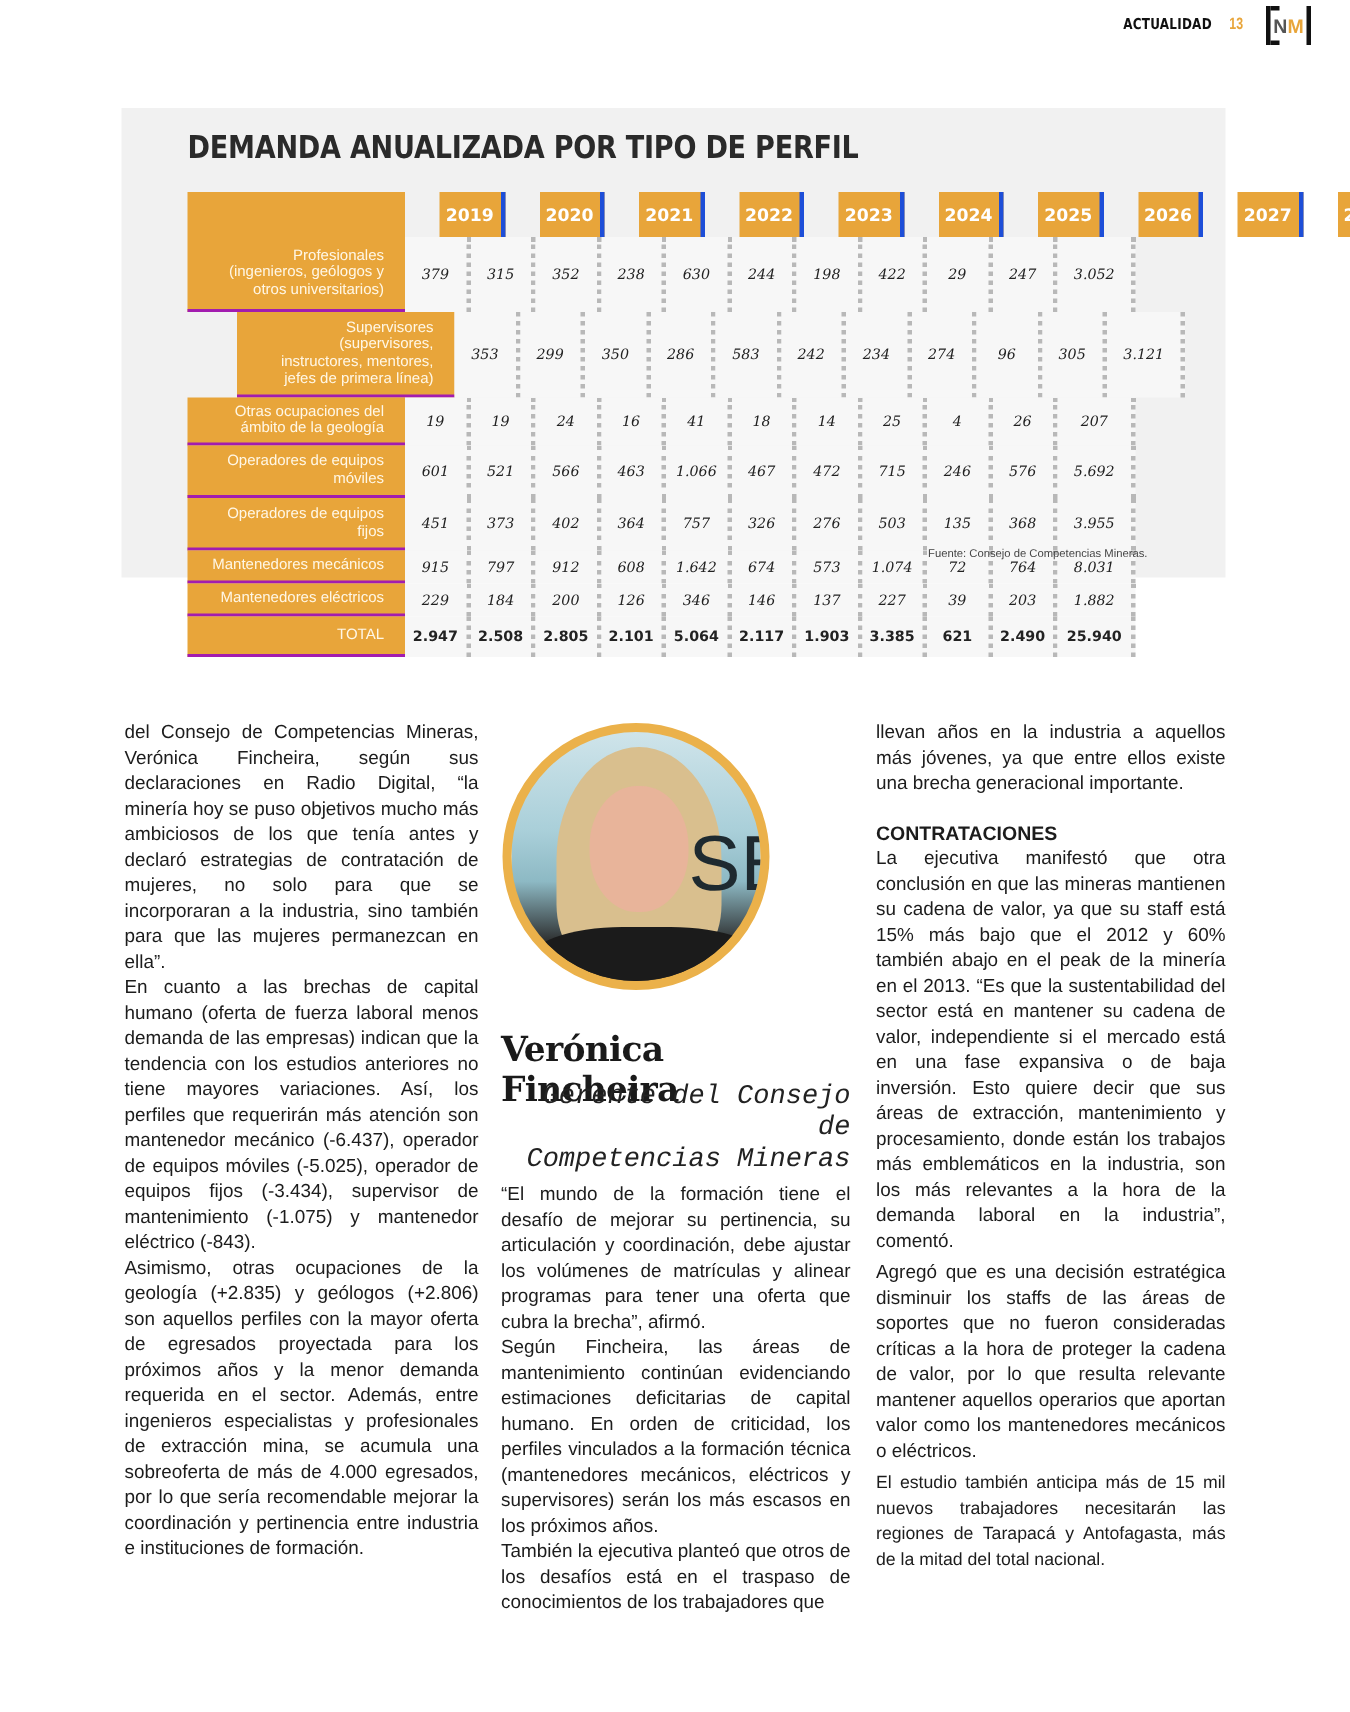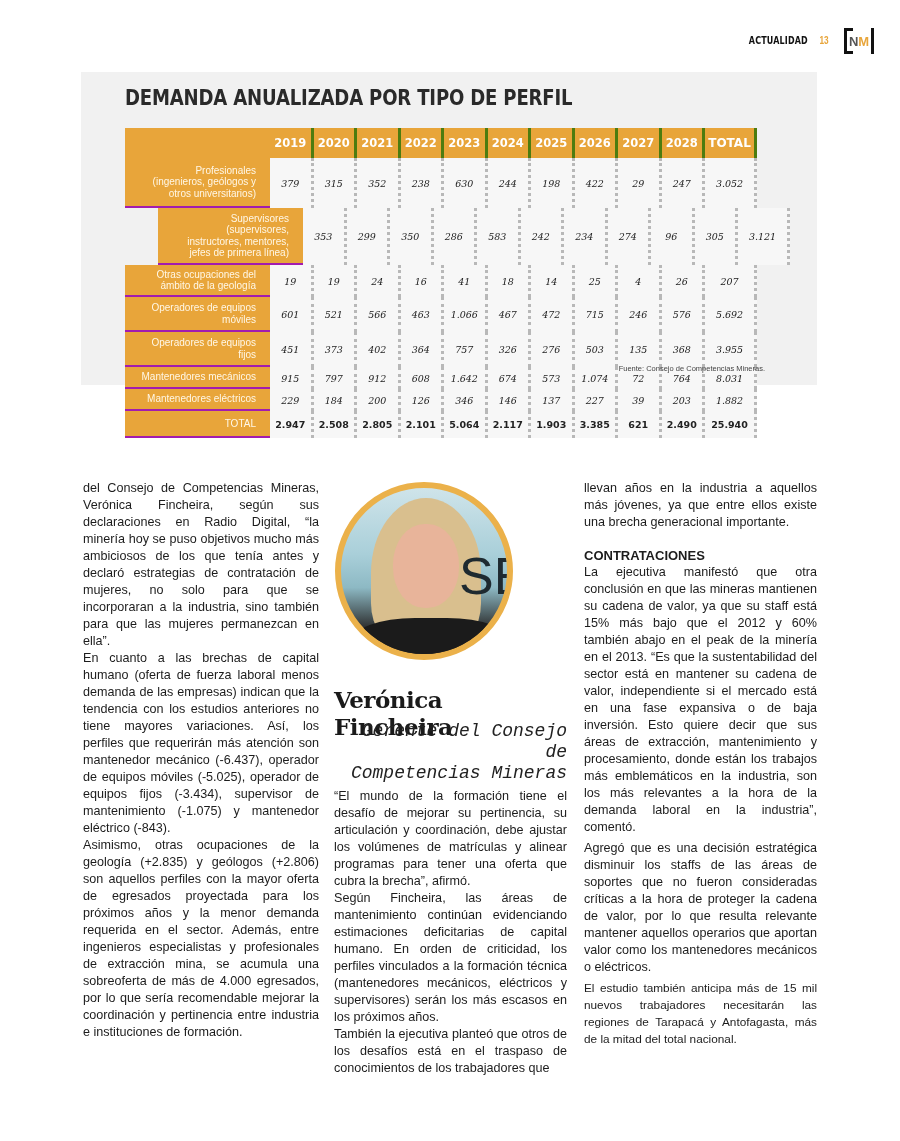--- a/index.html
+++ b/index.html
@@ -1,36 +1,36 @@
 <!DOCTYPE html>
 <html><head>
 <meta charset="utf-8">
 <style>
   html, body { margin:0; padding:0; background:#ffffff; }
   body { width:900px; height:1141px; position:relative; overflow:hidden; font-family:"Liberation Sans", sans-serif; color:#1a1a1a; }
 
   
-  .hdr { position:absolute; top:34px; right:70px; display:flex; align-items:center; gap:10px; }
+  .hdr { position:absolute; top:10px; right:70px; display:flex; align-items:center; gap:10px; }
   .hdr .sec { font-family:"DejaVu Sans", sans-serif; font-weight:bold; font-size:10px; letter-spacing:0.2px; transform:scaleX(0.8); transform-origin:right center; color:#111; }
   .hdr .pg { font-size:11px; color:#e8a53a; font-weight:bold; transform:scaleX(0.75); }
   .hdr .logo { position:absolute; right:-44px; top:-6px; width:30px; height:26px; border-left:3px solid #111; border-right:3px solid #111; box-sizing:border-box; display:flex; align-items:center; justify-content:center; font-weight:bold; font-size:13px; }
   .hdr .logo:before, .hdr .logo:after { content:""; position:absolute; left:0; width:6px; height:3px; background:#111; }
   .hdr .logo:before { top:0; } .hdr .logo:after { bottom:0; }
   .logo .n { color:#555; } .logo .m { color:#e8a53a; }
 
   
   .panel { position:absolute; left:81px; top:72px; width:736px; height:313px; background:#f1f1f1; }
   .panel h2 { position:absolute; left:44px; top:14px; margin:0; font-family:"DejaVu Sans", sans-serif; font-weight:bold; font-size:21px; color:#2a2a2a; transform:scaleX(0.86); transform-origin:left center; white-space:nowrap; letter-spacing:-0.2px; }
   .tbl { position:absolute; left:44px; top:56px; }
   .row { display:flex; }
   .lbl { width:145px; background:#e8a53a; color:#fff7e6; font-size:10px; line-height:11.5px; text-align:right; padding-right:14px; box-sizing:border-box; display:flex; align-items:center; justify-content:flex-end; border-bottom:2px solid #a21caf; }
   .lbl span { display:block; }
   .cell { width:43.5px; box-sizing:border-box; display:flex; align-items:center; justify-content:center; font-family:"DejaVu Serif", serif; font-style:italic; font-size:9.5px; color:#222; border-right:3px dotted #b8b8b8; position:relative; }
   .cell.tot { width:52px; }
-  .headrow .cell { background:#e8a53a; color:#fff; font-family:"DejaVu Sans", sans-serif; font-style:normal; font-weight:bold; font-size:11.5px; border-right:3px solid #4d7c0f; height:30px; }
+  .headrow .cell { background:#e8a53a; color:#fff; font-family:"DejaVu Sans", sans-serif; font-style:normal; font-weight:bold; font-size:11.5px; border-right:3px solid #1d4ed8; height:30px;margin-left:23px; }
   .headrow .corner { width:145px; background:#e8a53a; height:30px; }
   .headrow .cell.tot { font-size:12px; }
   .totalrow .cell { font-style:normal; font-weight:bold; font-size:9.5px; font-family:"DejaVu Sans", sans-serif; }
   .body-cells { background:#f7f7f7; }
   .src { position:absolute; right:52px; bottom:12px; font-size:7.5px; color:#444; }
 
   
   .col { position:absolute; top:480px; width:236px; font-size:12.6px; line-height:17px; text-align:justify; color:#1c1c1c; }
   .col p { margin:0; }
   .c1 { left:83px; }

